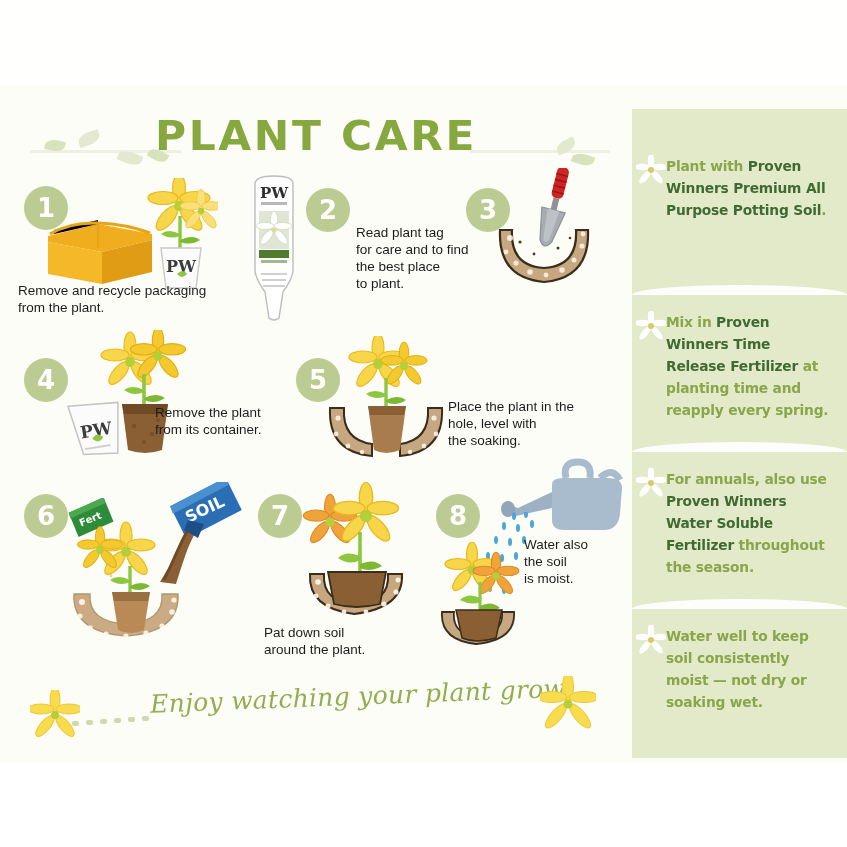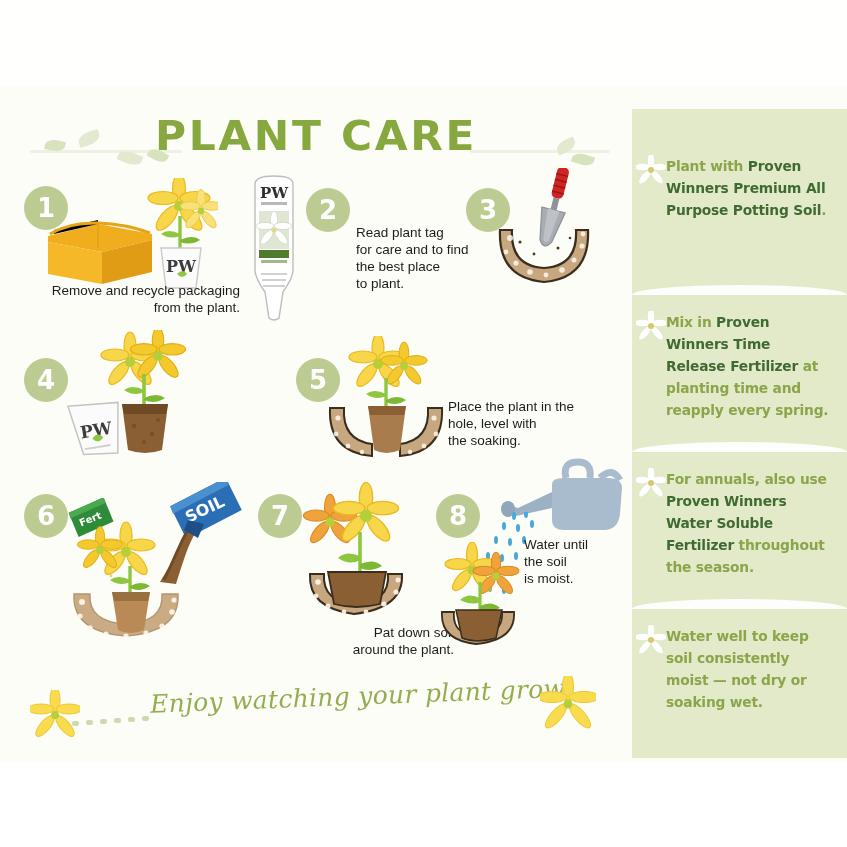--- a/index.html
+++ b/index.html
@@ -36,21 +36,21 @@
     position:absolute;width:44px;height:44px;border-radius:50%;
     background:#bccb91;color:#ffffff;
     font-family:"DejaVu Sans", sans-serif;font-weight:bold;font-size:26px;
     display:flex;align-items:center;justify-content:center;
     box-shadow:inset 0 0 0 4px rgba(255,255,255,0.0);
   }
   .step-text{
     position:absolute;color:#1c1c1c;font-size:13.5px;line-height:17px;
     font-family:"Liberation Sans", sans-serif;
   }
-  .step-text.c{text-align:right;}
+  .step-text.c{text-align:left;}
   .step-text.l{text-align:left;}
 
   
   .art{position:absolute;}
 
   
   #tagline{
     position:absolute;left:150px;top:682px;width:400px;
     font-family:"DejaVu Serif", serif;font-style:italic;
     font-size:25px;color:#93ad4f;letter-spacing:0.3px;
@@ -256,20 +256,24 @@
 
       <path d="M30 74 L76 74 L70 120 Q53 126 36 120 Z" fill="#8a5f33"></path>
       <path d="M30 74 L76 74 L74 84 L32 84 Z" fill="#6f4a25"></path>
       <g fill="#6b4721" opacity=".55">
         <circle cx="42" cy="96" r="2.4"></circle>
           <circle cx="60" cy="104" r="2.2"></circle>
         <circle cx="52" cy="112" r="2"></circle>
           <circle cx="66" cy="90" r="2"></circle>
       </g>
     </svg>
+  </div>
+  <div class="step-text l" style="left:155px;top:404px;width:140px;">
+    <span style="white-space:pre-line;">Remove the plant
+from its container.</span>
   </div>
 
   <div class="step-num" style="left:296px;top:358px;">5</div>
   <div class="art" style="left:312px;top:336px;width:160px;height:130px;">
     <svg width="160" height="130" viewBox="0 0 160 130">
 
       <g transform="translate(66,28)">
         <g fill="#f7d64a" stroke="#eab81f" stroke-width="1.2">
           <ellipse cx="0" cy="-16" rx="6" ry="14"></ellipse>
           <ellipse cx="15" cy="-7" rx="14" ry="6"></ellipse>
@@ -501,21 +505,21 @@
         <circle cx="0" cy="0" r="4.5" fill="#b4cf3a"></circle>
       </g>
       <path d="M48 40 L48 70" stroke="#8dc63f" stroke-width="3.2" fill="none"></path>
       <path d="M48 56 Q36 50 28 58 Q40 64 48 60 Z" fill="#8dc63f"></path>
       <path d="M48 64 Q60 58 68 66 Q56 72 48 68 Z" fill="#7cb833"></path>
       <path d="M10 70 Q8 98 44 102 Q84 98 82 70 L70 70 Q72 92 44 94 Q20 92 22 70 Z" fill="#c7a77f" stroke="#3b2d1d" stroke-width="1.8"></path>
       <path d="M24 68 L70 68 L64 96 Q44 102 30 96 Z" fill="#8a5f33" stroke="#3b2d1d" stroke-width="1.5"></path>
     </svg>
   </div>
   <div class="step-text l" style="left:524px;top:536px;width:110px;">
-    <span style="white-space:pre-line;">Water until
+    <span style="white-space:pre-line;">Water also
 the soil
 is moist.</span>
   </div>
 
   <div class="art" style="left:30px;top:690px;width:50px;height:50px;">
     <svg width="50" height="50" viewBox="0 0 50 50">
       <g transform="translate(25,25)">
         <g fill="#f8dc4e" stroke="#eec63a" stroke-width="1">
           <ellipse cx="0" cy="-15" rx="5" ry="13"></ellipse>
           <ellipse cx="14" cy="-6" rx="13" ry="5"></ellipse>

